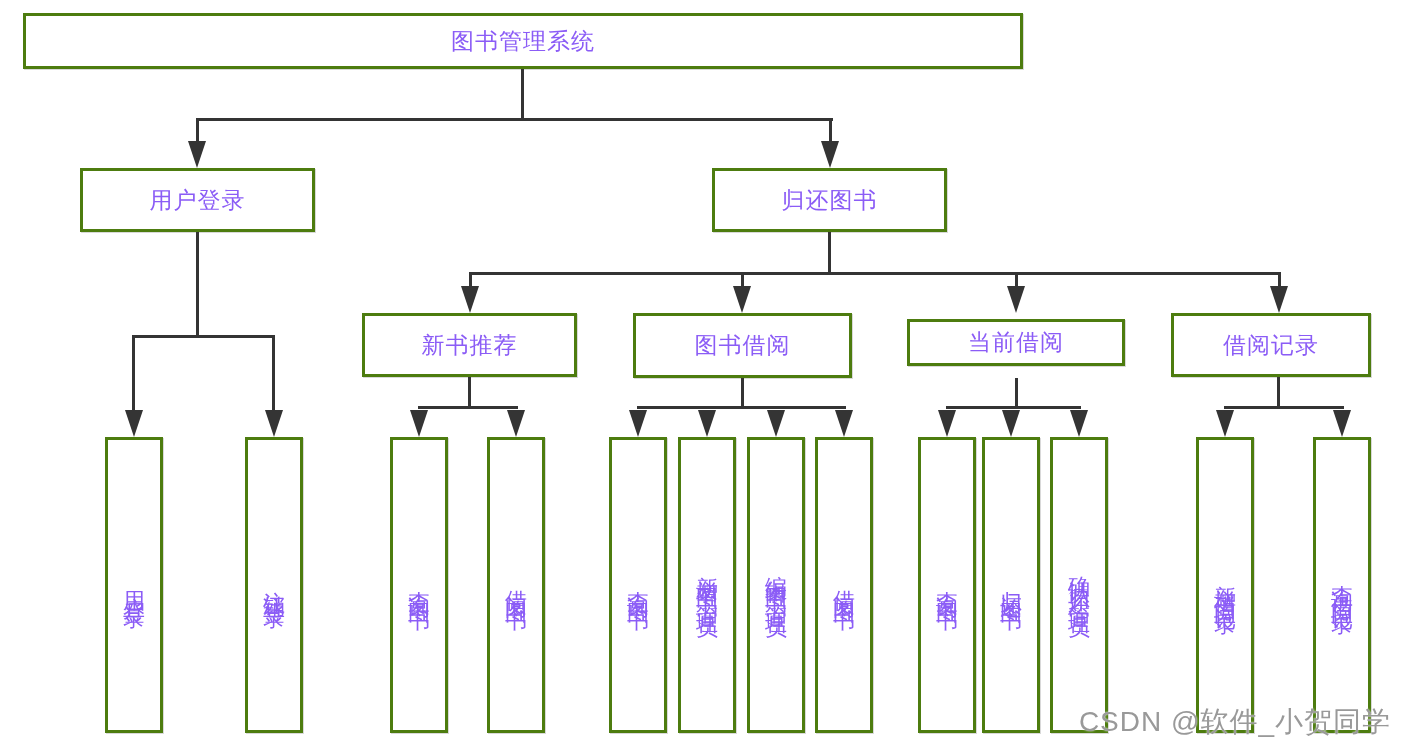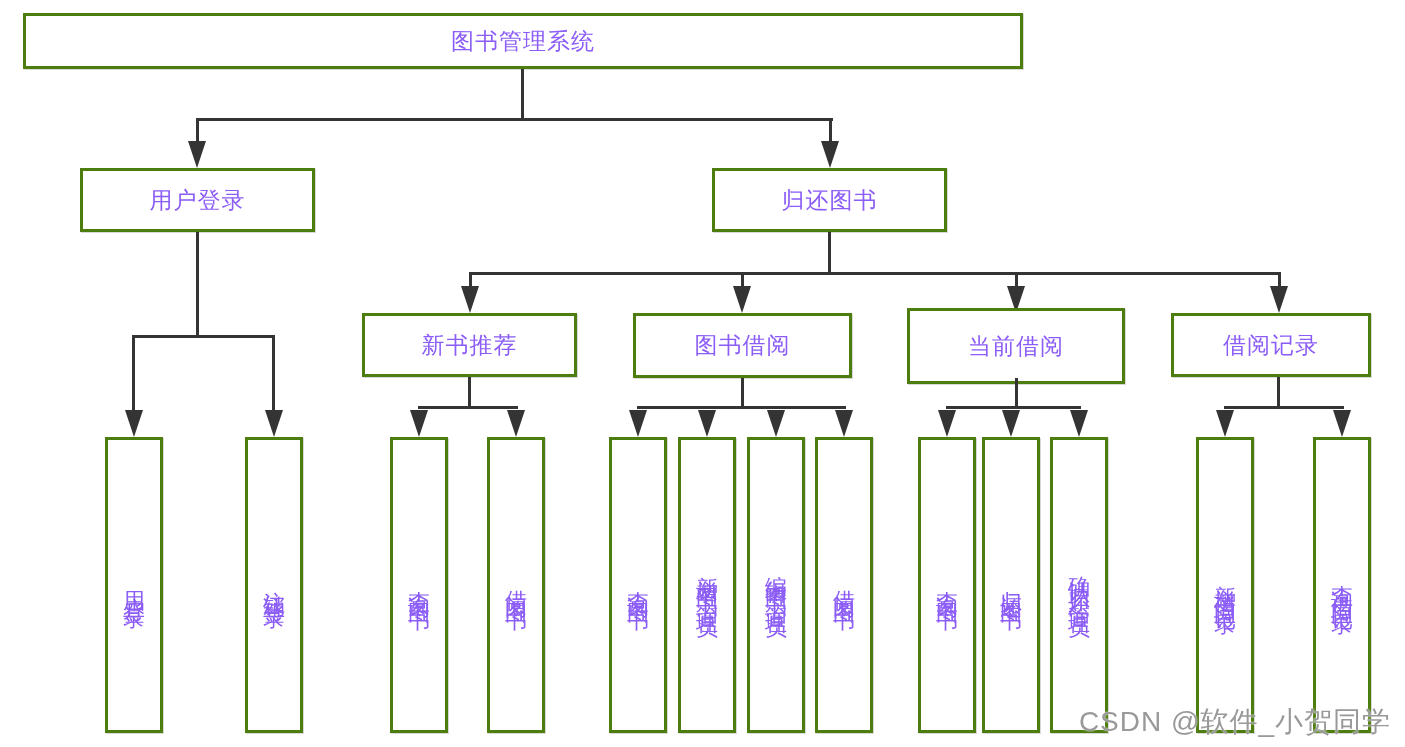--- a/index.html
+++ b/index.html
@@ -71,21 +71,21 @@
   <div class="arr" style="left:1007px;top:286px"></div>
   <div class="vline" style="left:1278px;top:272px;width:3px;height:16px"></div>
   <div class="arr" style="left:1270px;top:286px"></div>
 
   <div class="box" style="left:362px;top:313px;width:215px;height:64px">
     <span>新书推荐</span>
   </div>
   <div class="box" style="left:633px;top:313px;width:219px;height:65px">
     <span>图书借阅</span>
   </div>
-  <div class="box" style="left:907px;top:308px;width:218px;height:76px">
+  <div class="box" style="left:907px;top:319px;width:218px;height:47px">
     <span>当前借阅</span>
   </div>
   <div class="box" style="left:1171px;top:313px;width:200px;height:64px">
     <span>借阅记录</span>
   </div>
 
   <div class="vline" style="left:468px;top:377px;width:3px;height:31px"></div>
   <div class="hline" style="left:418px;top:406px;width:100px;height:3px"></div>
   <div class="arr" style="left:410px;top:410px"></div>
   <div class="arr" style="left:507px;top:410px"></div>

